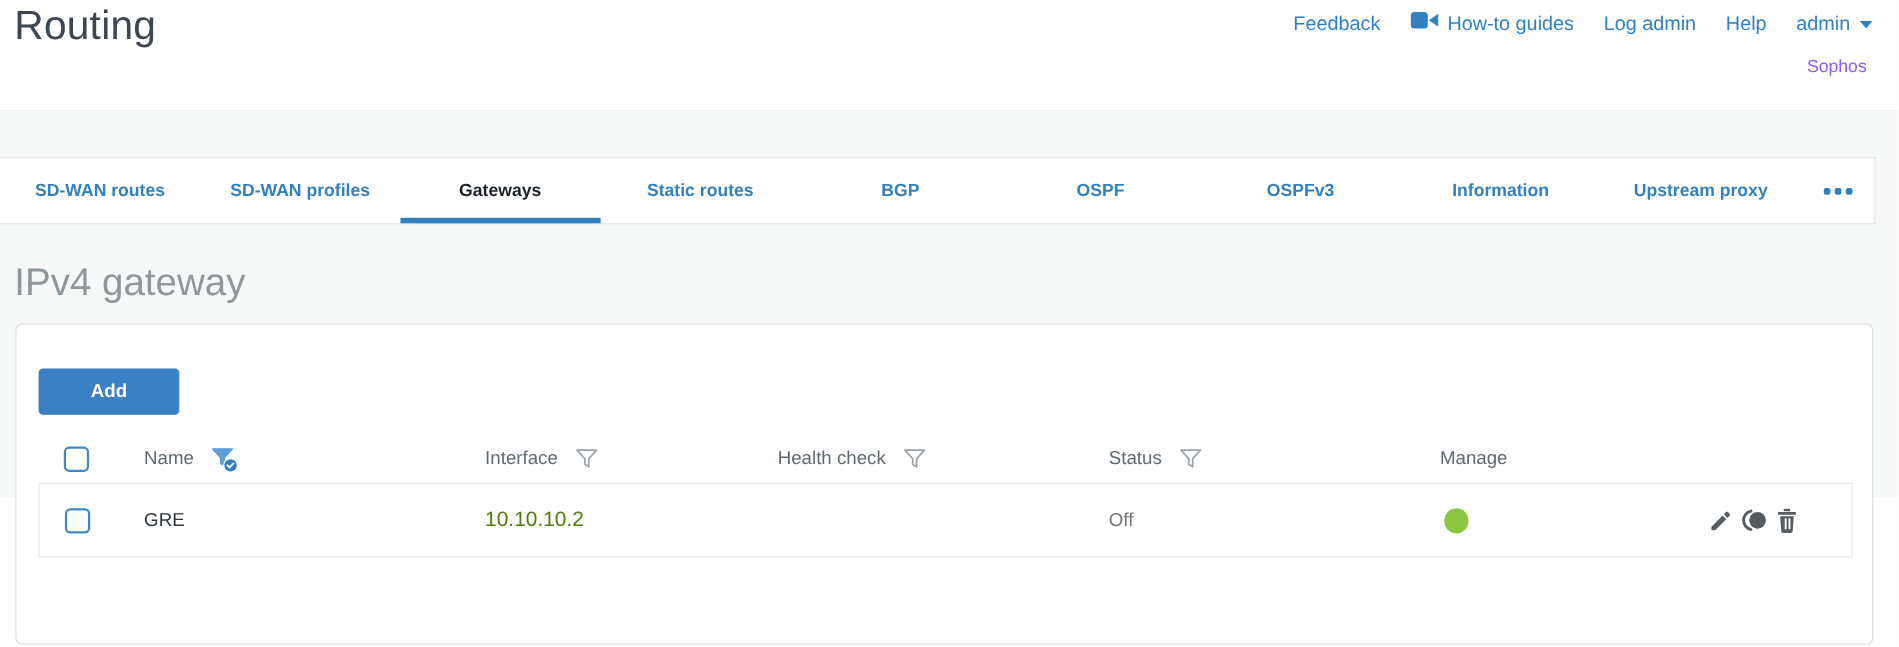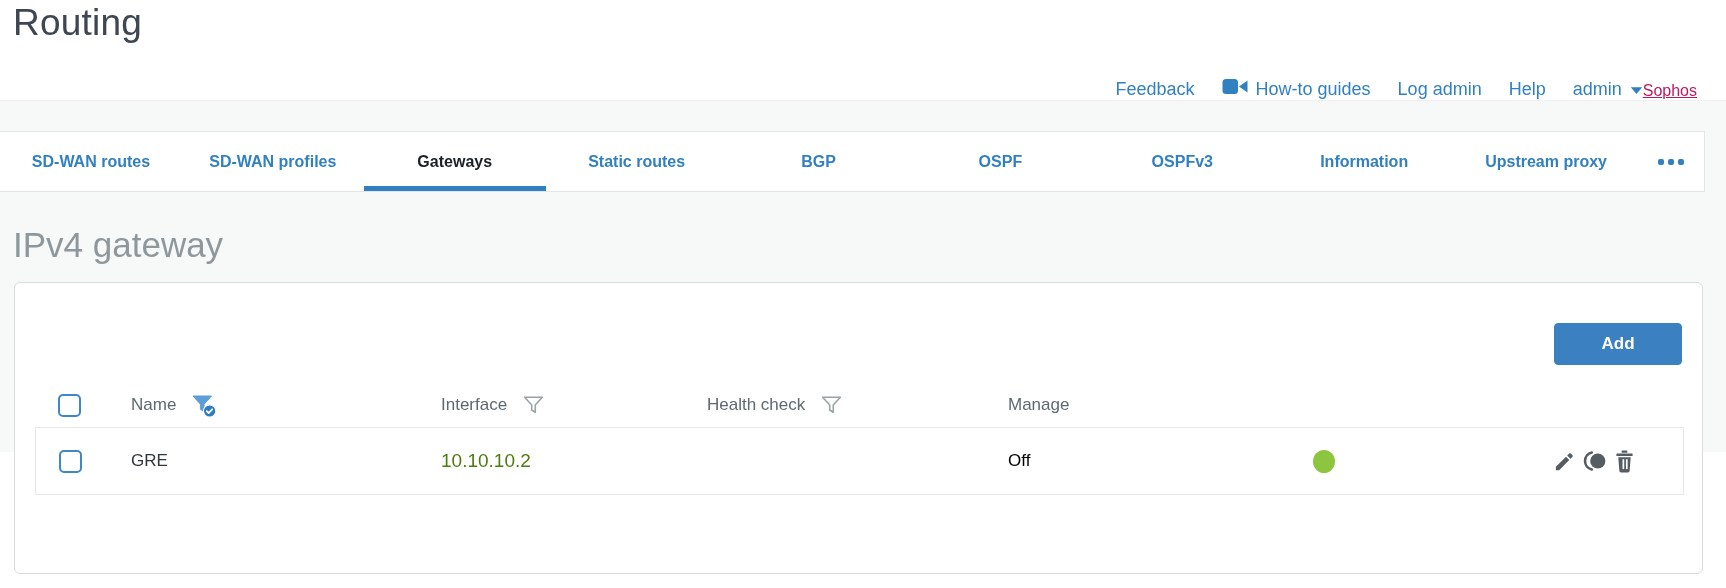--- a/index.html
+++ b/index.html
@@ -3,57 +3,57 @@
 <meta charset="utf-8">
 <style>
   * { margin:0; padding:0; box-sizing:border-box; }
   html,body { background:#ffffff; }
   body { font-family:"Liberation Sans", sans-serif; }
   .page { position:relative; width:1726px; height:588px; background:#ffffff; overflow:hidden; }
 
   
   .top-header { height:100px; background:#ffffff; display:flex; justify-content:space-between; padding:0 23px 0 13px; }
   .page-title { font-size:37px; color:#3e4651; font-weight:400; margin-top:2px; letter-spacing:0.2px; }
-  .top-right { display:flex; flex-direction:row; align-items:flex-end; }
+  .top-right { display:flex; flex-direction:column; align-items:flex-end; }
   .top-links { display:flex; align-items:center; gap:27px; margin-top:10px; }
   .top-link { display:flex; align-items:center; gap:8px; color:#3180bf; font-size:18px; cursor:pointer; white-space:nowrap; }
-  .brand { color:#be185d; font-size:16px; margin-top:8px; margin-right:6px;text-decoration:underline; }
-
-  
-  .content-bg { height:352px; background:#f7f8f8; border-top:1px solid #efeff1; padding-top:30px; }
+  .brand { color:#8b5cf6; font-size:16px; margin-top:20px; margin-right:6px; }
+
+  
+  .content-bg { height:352px; background:#f7f8f8; border-top:1px solid #efeff1; padding-top:42px; }
 
   
   .tabbar { width:1705px; height:61px; background:#ffffff; border-top:1px solid #e2e4e6; border-bottom:1px solid #e2e4e6; border-right:1px solid #e2e4e6; display:flex; align-items:stretch; }
   .tab { flex:1; display:flex; align-items:center; justify-content:center; font-size:16px; font-weight:700; color:#3180bf; cursor:pointer; position:relative; white-space:nowrap; }
   .tab.active { color:#1b2127; }
   .tab.active::after { content:""; position:absolute; left:0; right:0; bottom:0; height:5px; background:#3180bf; }
   .tab-more { width:67px; display:flex; align-items:center; justify-content:center; gap:4px; cursor:pointer; }
   .tab-more i { width:6px; height:6px; border-radius:2px; background:#3180bf; display:block; }
 
   
   .section-heading { font-size:35px; color:#8e979c; font-weight:400; margin:33px 0 0 13px; }
 
   
   .card { width:1689px; height:292px; background:#ffffff; border:1px solid #d9dcde; border-radius:6px; margin:17px 0 0 14px; padding:40px 20px 0 20px; }
-  .btn-row { display:flex; justify-content:flex-end; gap:8px; }
+  .btn-row { display:flex; justify-content:flex-end; gap:8px;flex-direction:column; }
   .btn { height:42px; border-radius:4px; font-size:17px; display:flex; align-items:center; justify-content:center; cursor:pointer; font-family:"Liberation Sans", sans-serif; }
   .btn-primary { width:128px; background:#3b81c1; border:1px solid #3b81c1; color:#ffffff; font-weight:600; }
   .btn-secondary { width:139px; background:#ffffff; border:1px solid #c6cbcf; color:#343b41; font-weight:400; }
 
   
   .gw-table { width:1649px; }
   .thead { display:grid; grid-template-columns:96px 310px 266px 301px 301px 239px auto; align-items:center; height:44px; margin-top:18px; }
   .th { display:flex; align-items:center; gap:14px; font-size:17px; color:#5e6970; }
   .tbody { border:1px solid #e5e7e9; background:#ffffff; }
   .tr { display:grid; grid-template-columns:95px 310px 266px 301px 301px 239px auto; align-items:center; height:66px; }
   .cell-check { padding-left:23px; }
   .checkbox { width:23px; height:23px; border:2.5px solid #3e87c8; border-radius:5px; background:#ffffff; cursor:pointer; }
   .name-link { font-size:17px; color:#2f363c; text-underline-offset:3px; text-decoration-thickness:1.5px; cursor:pointer; }
   .cell-text { font-size:19px; color:#4d7c0f; }
-  .cell-dark { font-size:17px; color:#000000; }
+  .cell-dark { font-size:17px; color:#737373; }
   .status-dot { width:22px; height:23px; border-radius:50%; margin-left:4px; }
   .manage-cell { display:flex; align-items:center; gap:7px; padding-left:5px; }
   .icon-btn { display:flex; align-items:center; cursor:pointer; }
 </style>
 </head>
 <body>
 
 <div class="page">
 
   <div class="top-header">
@@ -137,20 +137,28 @@
           <div class="th">
             <span>Interface</span>
             <span class="icon-btn">
               <svg width="25" height="25" viewBox="0 0 24 24">
                   <path d="M3.5 4h17l-6.8 7.6v6.9l-3.4-2.2v-4.7L3.5 4z" fill="none" stroke="#9aa2a8" stroke-width="1.5" stroke-linejoin="round"></path>
                 </svg>
             </span>
           </div>
           <div class="th">
             <span>Health check</span>
+            <span class="icon-btn">
+              <svg width="25" height="25" viewBox="0 0 24 24">
+                  <path d="M3.5 4h17l-6.8 7.6v6.9l-3.4-2.2v-4.7L3.5 4z" fill="none" stroke="#9aa2a8" stroke-width="1.5" stroke-linejoin="round"></path>
+                </svg>
+            </span>
+          </div>
+          <div class="th">
+            <span>Status</span>
             <span class="icon-btn">
               <svg width="25" height="25" viewBox="0 0 24 24">
                   <path d="M3.5 4h17l-6.8 7.6v6.9l-3.4-2.2v-4.7L3.5 4z" fill="none" stroke="#9aa2a8" stroke-width="1.5" stroke-linejoin="round"></path>
                 </svg>
             </span>
           </div>
           <div class="th">
             <span>Manage</span>
           </div>
         </div>

